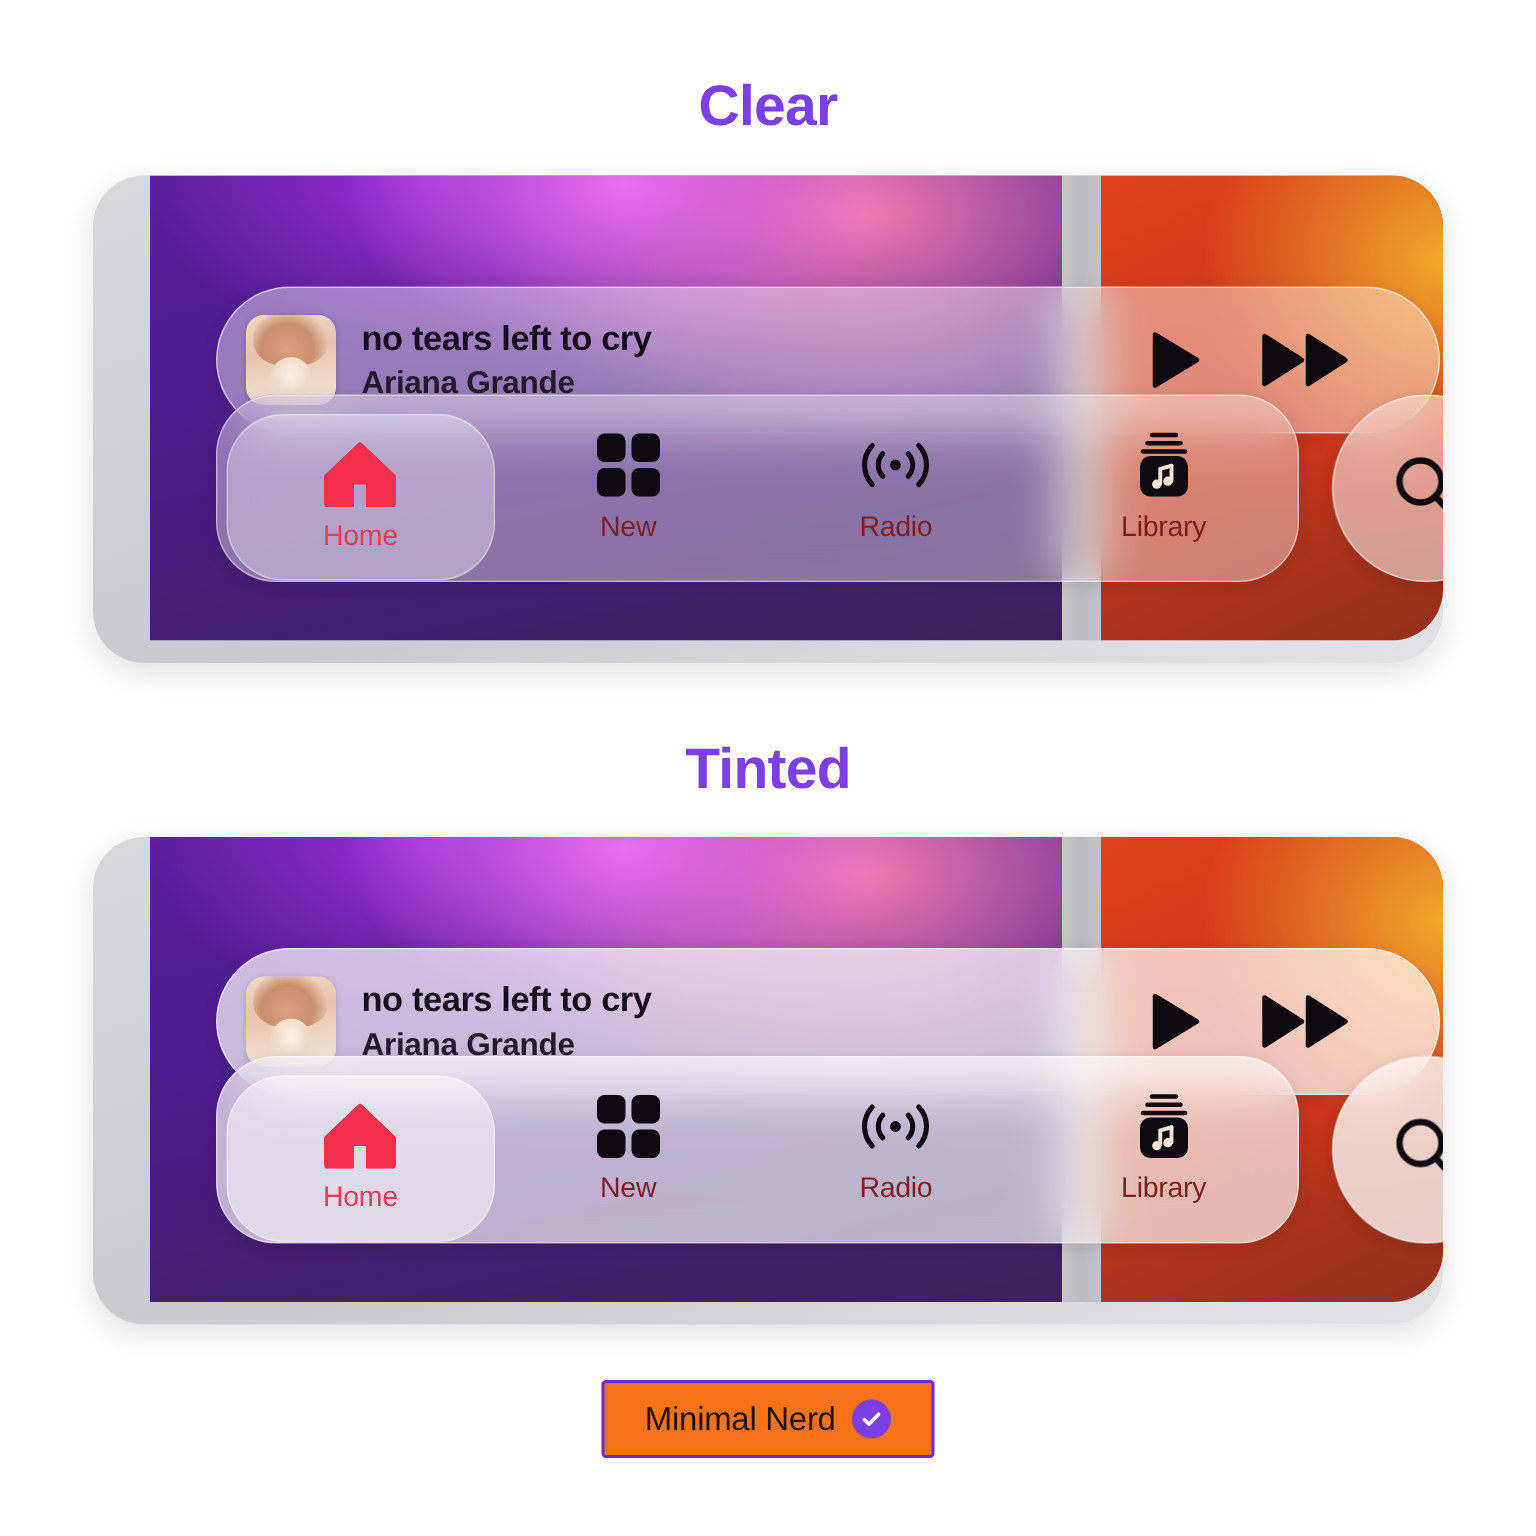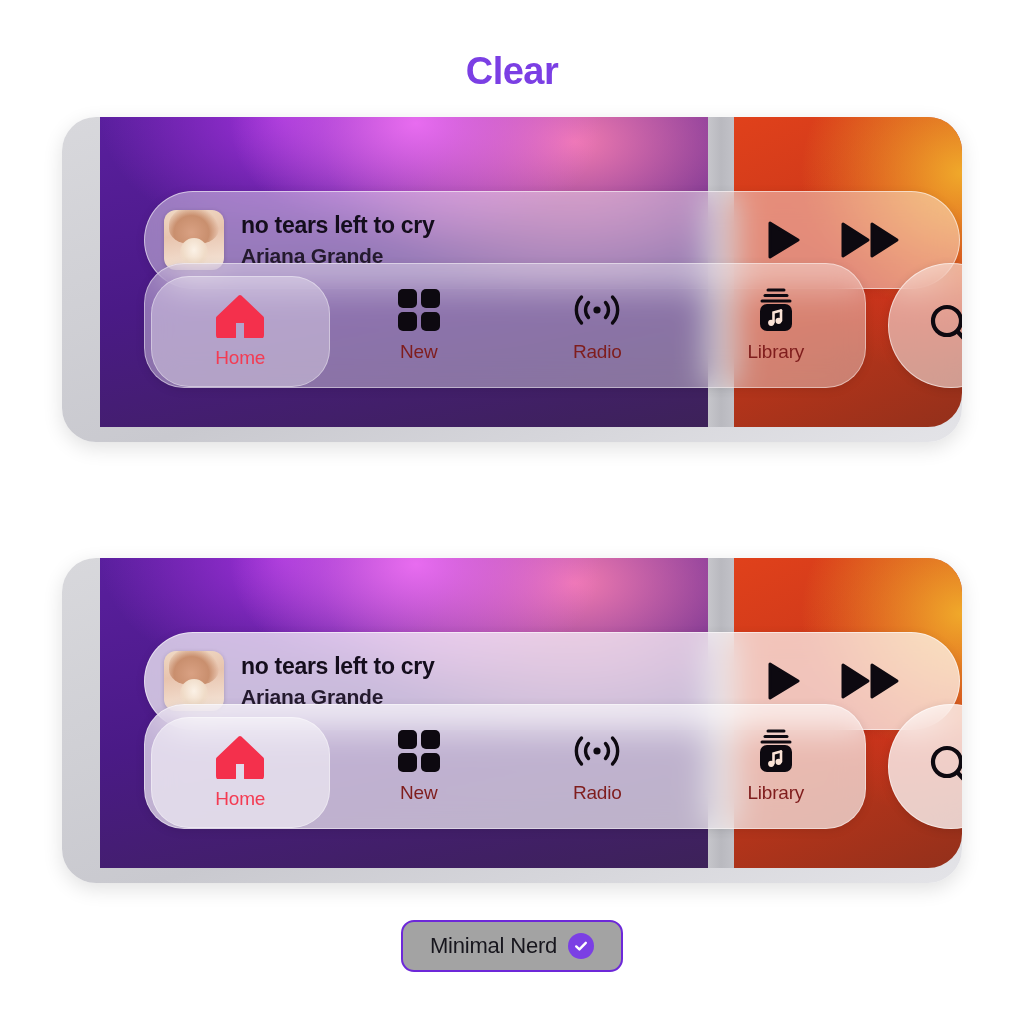--- a/index.html
+++ b/index.html
@@ -222,22 +222,22 @@
   .tinted .search-btn { background: rgba(255,255,255,.76); }
 
   
   .badge {
     position: absolute;
     left: 401px;
     top: 920px;
     width: 222px;
     height: 52px;
     border: 2px solid #6d28d9;
-    border-radius: 13px;
-    background: #a3a3a3;
+    border-radius: 3px;
+    background: #f97316;
     display: flex;
     align-items: center;
     justify-content: center;
     gap: 11px;
   }
   .badge-text {
     font-size: 22px;
     font-weight: 500;
     color: #17161d;
     letter-spacing: -0.2px;
@@ -338,20 +338,21 @@
 
       <div class="search-btn">
         <svg width="52" height="52" viewBox="0 0 52 52" fill="none" stroke="#0d0910" stroke-width="4.2" stroke-linecap="round">
           <circle cx="22" cy="21" r="14"></circle>
           <path d="M32.5 31.5 L45 45"></path>
         </svg>
       </div>
     </div>
   </div>
 
+  <div class="section-title tinted">Tinted</div>
 
   <div class="demo tinted">
     <div class="demo-backdrop"></div>
     <div class="wallpaper">
       <div class="wp-left"></div>
       <div class="wp-seam"></div>
       <div class="wp-right"></div>
 
       <div class="now-playing">
         <div class="album-art"></div>

